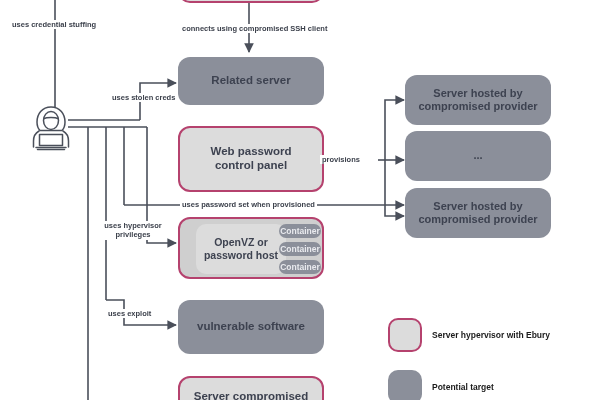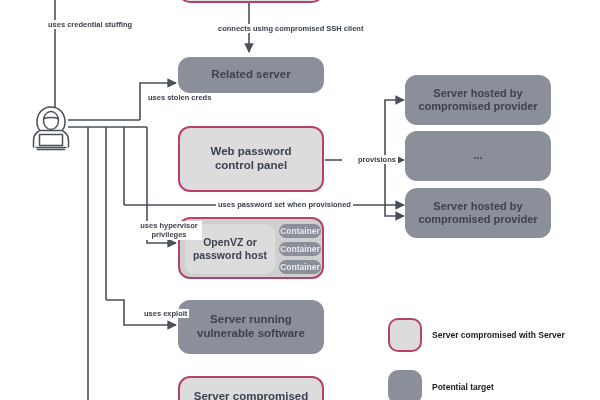--- a/index.html
+++ b/index.html
@@ -62,21 +62,20 @@
     position:absolute;
     font-size:7.5px;
     font-weight:bold;
     color:#3a3f4a;
     background:#ffffff;
     padding:0 2px;
     text-align:center;
     line-height:1.25;
     white-space:nowrap;
     z-index:4;
-    margin-left:36px;
   }
   .elabel.wrap{white-space:normal;}
 
   
   .legend{position:absolute;z-index:5;}
   .legend-swatch{
     position:absolute;width:34px;height:34px;border-radius:10px;box-sizing:border-box;
   }
   .legend-swatch.ebury-sw{background:#dcdcdc;border:2px solid #b5426e;}
   .legend-swatch.target-sw{background:#8b8f9a;}
@@ -144,47 +143,46 @@
 
     <path d="M8 43.5 L38 43.5"></path>
     <path d="M9.5 45.5 L36.5 45.5"></path>
   </svg>
 </div>
 
 <div class="node ebury" style="left:178px;top:-40px;width:146px;height:43px;font-size:11px;">
   <span class="lbl"></span>
 </div>
 
-<div class="node target" style="left:178px;top:57px;width:146px;height:36px;font-size:11.5px;">
+<div class="node target" style="left:178px;top:57px;width:146px;height:48px;font-size:11.5px;">
   <span class="lbl">Related server</span>
 </div>
 
 <div class="node ebury" style="left:178px;top:126px;width:146px;height:66px;font-size:11.5px;flex-direction:column;">
   <span class="lbl">Web password</span>
   <span class="lbl">control panel</span>
 </div>
 
 <div class="node ebury" style="left:178px;top:217px;width:146px;height:62px;padding:5px;background:#cfcfcf;">
-  <div class="ebury-inner" style="left:5px;top:5px;width:90px;height:50px;font-size:10.5px;flex-direction:column;">
+  <div class="ebury-inner" style="left:16px;top:5px;width:90px;height:50px;font-size:10.5px;flex-direction:column;">
     <span class="lbl">OpenVZ or</span>
     <span class="lbl">password host</span>
   </div>
   <div class="chip" style="left:99px;top:5px;width:42px;height:14px;">
     <span>Container</span>
   </div>
   <div class="chip" style="left:99px;top:23px;width:42px;height:14px;">
     <span>Container</span>
   </div>
   <div class="chip" style="left:99px;top:41px;width:42px;height:14px;">
     <span>Container</span>
   </div>
 </div>
 
 <div class="node target" style="left:178px;top:300px;width:146px;height:54px;font-size:11.5px;flex-direction:column;">
-  <span class="lbl">Server running</span>
   <span class="lbl">vulnerable software</span>
 </div>
 
 <div class="node ebury" style="left:178px;top:376px;width:146px;height:56px;font-size:11.5px;flex-direction:column;justify-content:flex-start;padding-top:12px;">
   <span class="lbl">Server compromised</span>
 </div>
 
 <div class="node target" style="left:405px;top:75px;width:146px;height:50px;font-size:11px;flex-direction:column;">
   <span class="lbl">Server hosted by</span>
   <span class="lbl">compromised provider</span>
@@ -224,19 +222,19 @@
   <span>privileges</span>
 </div>
 
 <div class="elabel" style="left:106px;top:309px;">
   <span>uses exploit</span>
 </div>
 
 <div class="legend" style="left:388px;top:318px;width:200px;height:80px;">
   <div class="legend-swatch ebury-sw" style="left:0px;top:0px;"></div>
   <div class="legend-text" style="left:44px;top:12px;">
-    <span>Server compromised with Server</span>
+    <span>Server hypervisor with Ebury</span>
   </div>
   <div class="legend-swatch target-sw" style="left:0px;top:52px;"></div>
   <div class="legend-text" style="left:44px;top:64px;">
     <span>Potential target</span>
   </div>
 </div>
 
 </body></html>

